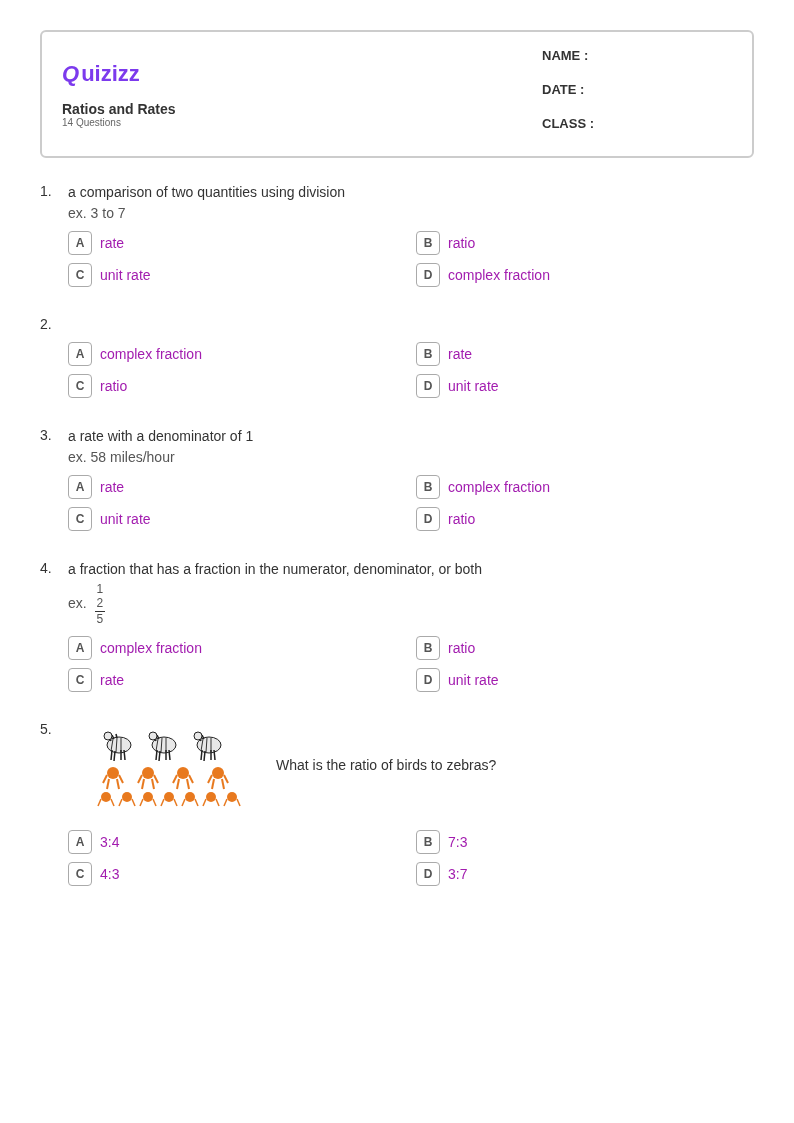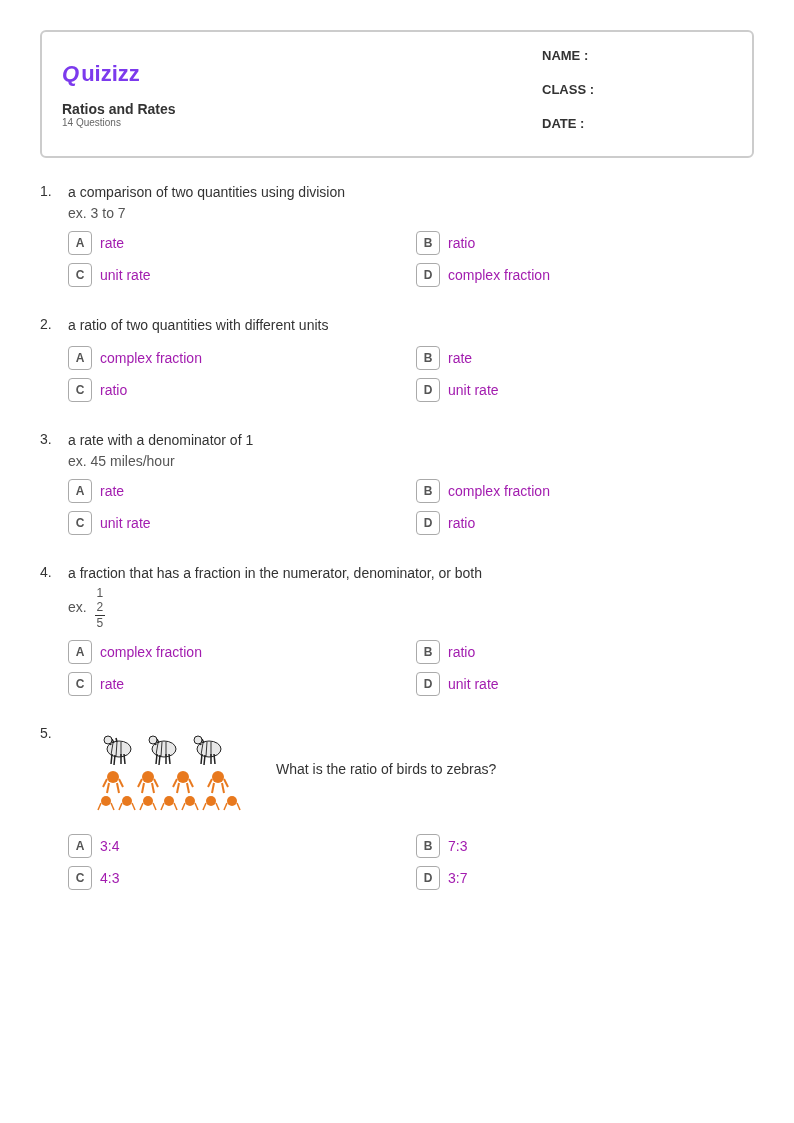--- a/index.html
+++ b/index.html
@@ -179,25 +179,25 @@
       </div>
       <div class="worksheet-title">Ratios and Rates</div>
       <div class="worksheet-subtitle">14 Questions</div>
     </div>
     <div class="header-right">
       <div class="field-row">
         <span class="field-label">NAME :</span>
         <div class="field-line"></div>
       </div>
       <div class="field-row">
+        <span class="field-label">DATE :</span>
+        <div class="field-line"></div>
+      </div>
+      <div class="field-row">
         <span class="field-label">CLASS :</span>
-        <div class="field-line"></div>
-      </div>
-      <div class="field-row">
-        <span class="field-label">DATE :</span>
         <div class="field-line"></div>
       </div>
     </div>
   </div>
 
   <div class="question-block">
     <div class="question-number-row">
       <span class="question-num">1.</span>
       <div>
         <div class="question-text">a comparison of two quantities using division</div>
@@ -229,21 +229,20 @@
           </div>
         <span class="option-text">complex fraction</span>
       </div>
     </div>
   </div>
 
   <div class="question-block">
     <div class="question-number-row">
       <span class="question-num">2.</span>
       <div>
-        <div class="question-text">a ratio of two quantities with different units</div>
       </div>
     </div>
     <div class="options-grid">
       <div class="option-item">
         <div class="option-box">
             <span>A</span>
           </div>
         <span class="option-text">complex fraction</span>
       </div>
       <div class="option-item">
@@ -265,21 +264,21 @@
         <span class="option-text">unit rate</span>
       </div>
     </div>
   </div>
 
   <div class="question-block">
     <div class="question-number-row">
       <span class="question-num">3.</span>
       <div>
         <div class="question-text">a rate with a denominator of 1</div>
-        <div class="question-example">ex. 45 miles/hour</div>
+        <div class="question-example">ex. 58 miles/hour</div>
       </div>
     </div>
     <div class="options-grid">
       <div class="option-item">
         <div class="option-box">
             <span>A</span>
           </div>
         <span class="option-text">rate</span>
       </div>
       <div class="option-item">

